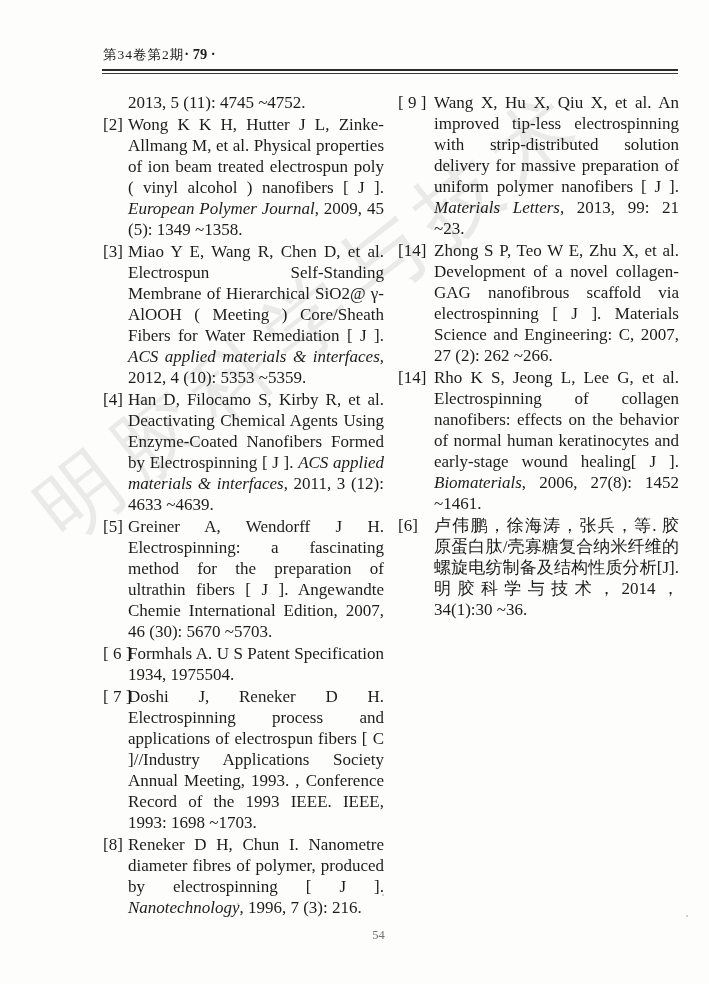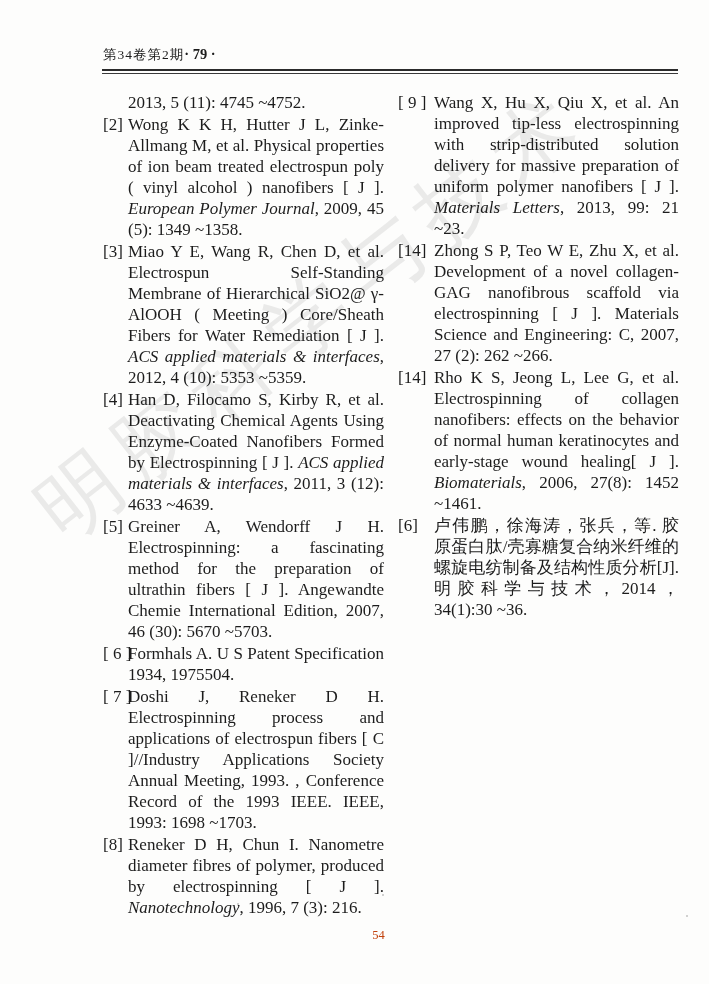--- a/index.html
+++ b/index.html
@@ -66,21 +66,21 @@
   .col-left  .ref { padding-left: 25px; }
   .col-right .ref { padding-left: 36px; }
   .ref .marker { position: absolute; left: 0; top: 0; }
   .ref .seg-italic { font-style: italic; }
 
   .footer {
     position: absolute;
     top: 928px; left: 0; right: 0;
     text-align: center;
     font-size: 12.5px;
-    color: #c2410c;
+    color: #737373;
   }
 
   
   .speck { position: absolute; background: #9a9a9a; border-radius: 50%; width: 2px; height: 2px; opacity: .6; }
 </style>
 </head>
 <body>
 
 <div class="page">
 

